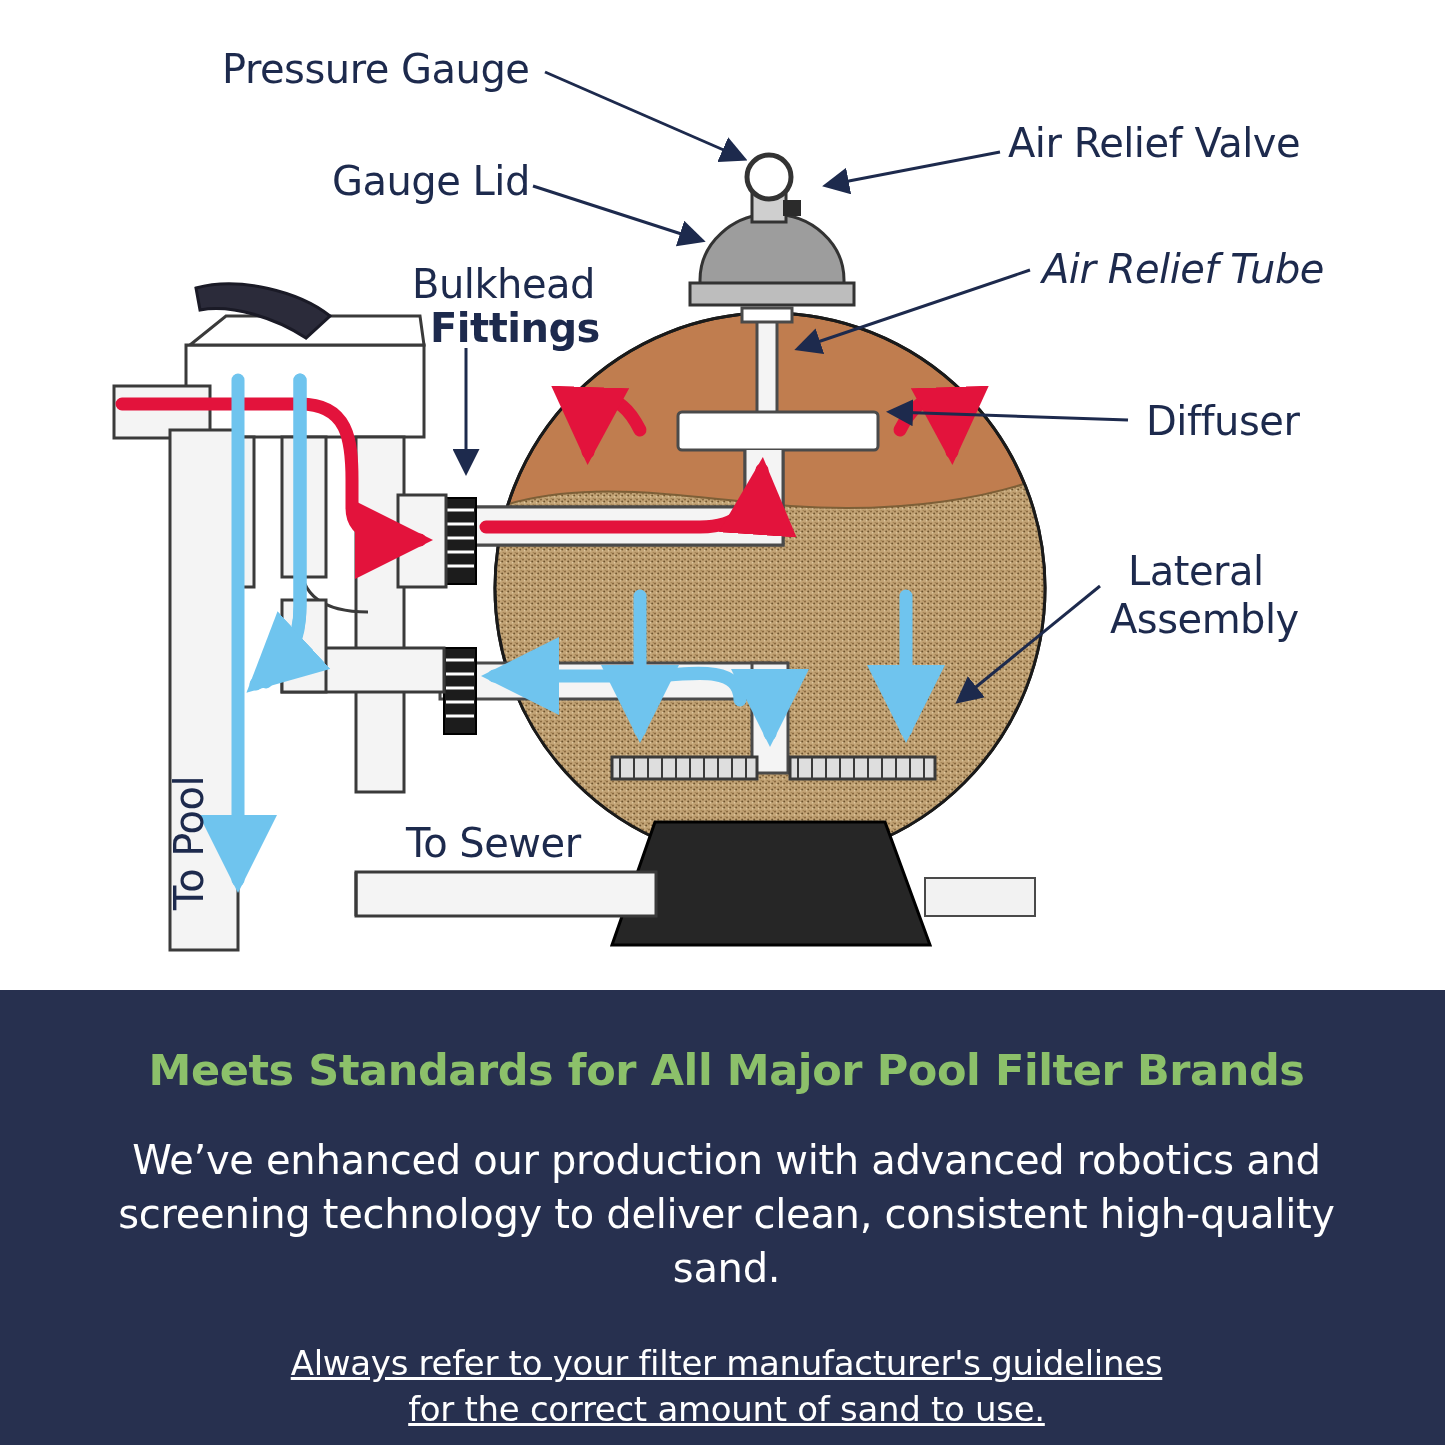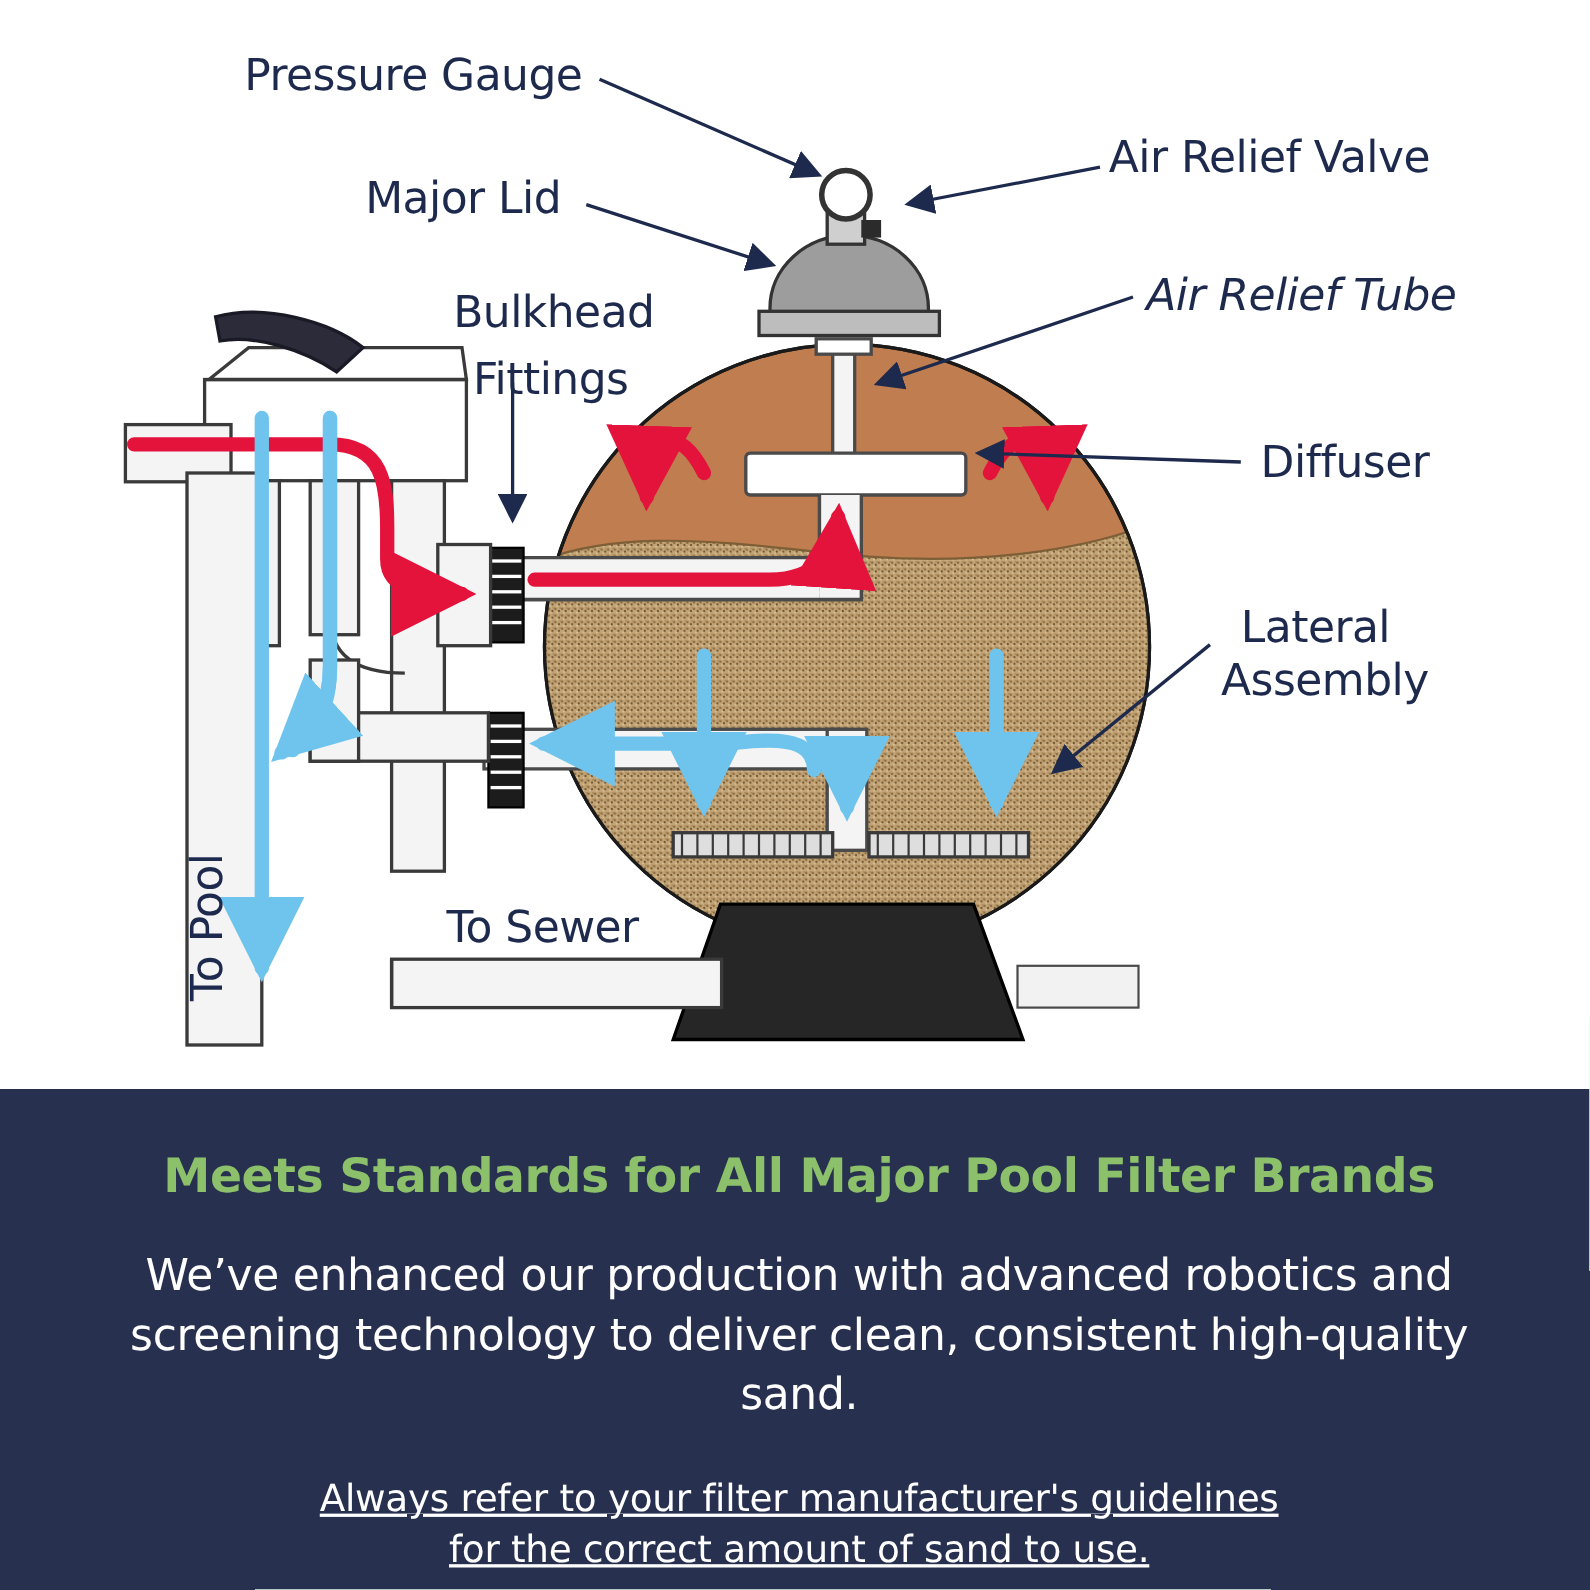--- a/index.html
+++ b/index.html
@@ -260,24 +260,24 @@
         <path d="M533,186 L700,240" marker-end="url(#navyArrow)"></path>
         <path d="M1030,270 L800,348" marker-end="url(#navyArrow)"></path>
         <path d="M1128,420 L892,412" marker-end="url(#navyArrow)"></path>
         <path d="M466,348 L466,470" marker-end="url(#navyArrow)"></path>
         <path d="M1100,586 L960,700" marker-end="url(#navyArrow)"></path>
       </g>
     </svg>
 
     <div class="dlabel" style="left:222px; top:48px;">Pressure Gauge</div>
 
-    <div class="dlabel" style="left:332px; top:160px;">Major Lid</div>
+    <div class="dlabel" style="left:332px; top:160px;">Gauge Lid</div>
 
     <div class="dlabel" style="left:412px; top:263px;text-align:center;">Bulkhead</div>
-    <div class="dlabel" style="left:430px; top:324px;">Fittings</div>
+    <div class="dlabel" style="left:430px; top:307px;font-weight:bold;">Fittings</div>
 
     <div class="dlabel" style="left:1008px; top:122px;">Air Relief Valve</div>
 
     <div class="dlabel" style="left:1042px; top:248px;font-style:italic;">Air Relief Tube</div>
 
     <div class="dlabel" style="left:1146px; top:400px;">Diffuser</div>
 
     <div class="dlabel" style="left:1128px; top:550px;">Lateral</div>
     <div class="dlabel" style="left:1110px; top:598px;">Assembly</div>
 

